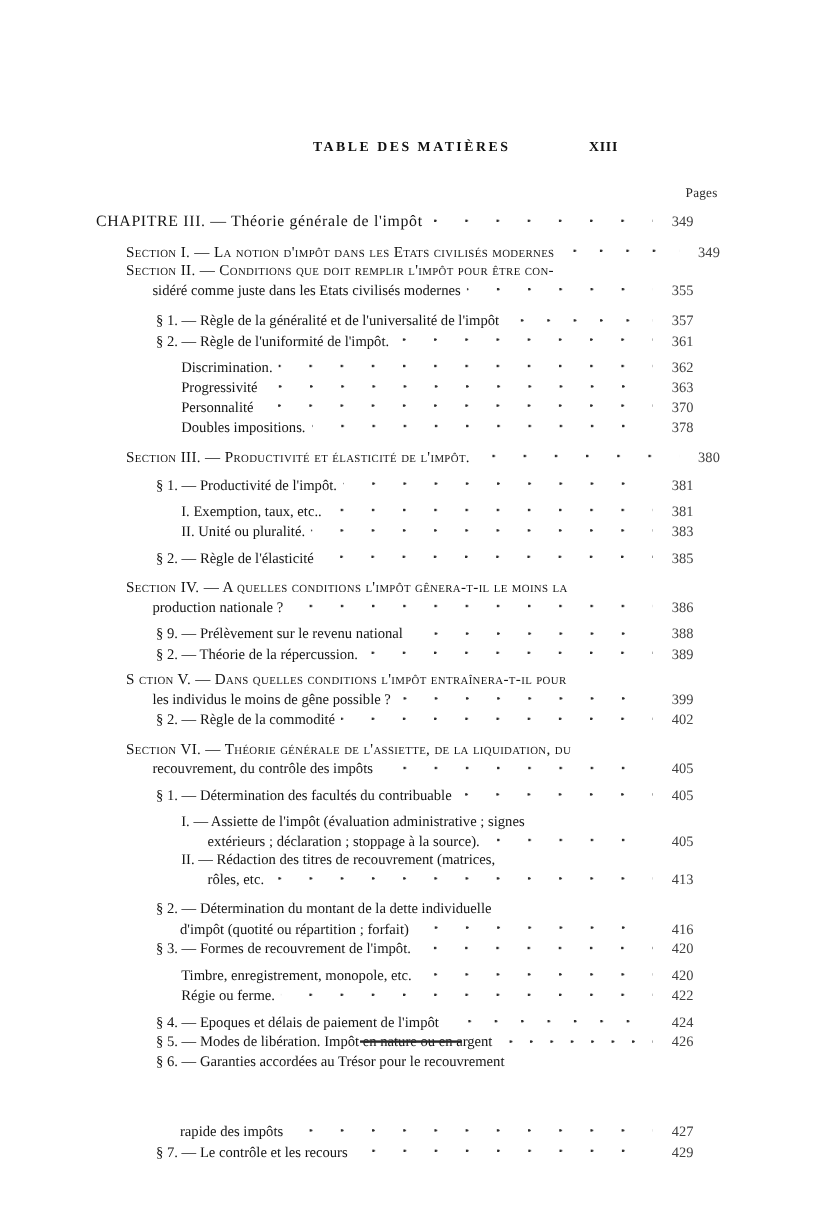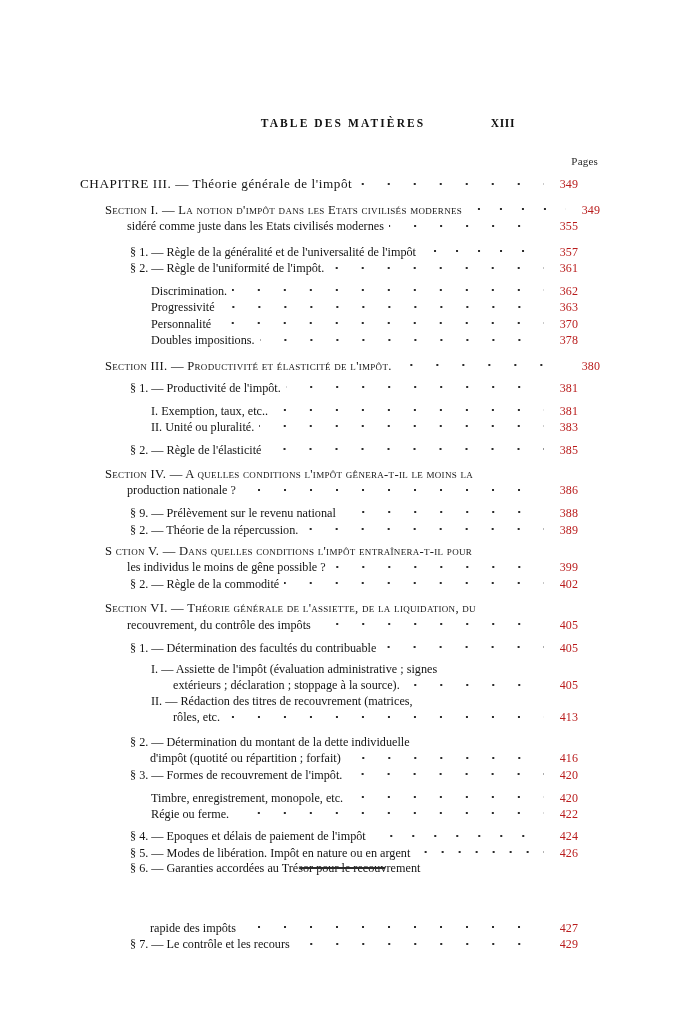--- a/index.html
+++ b/index.html
@@ -115,21 +115,21 @@
     background-position: right bottom;
   }
   .leader.tight::before { background-size: 17px 2px; }
   .leader.loose::before { background-size: 26px 2px; }
 
   .pg {
     flex: 0 0 auto;
     width: 30px;
     text-align: right;
     font-size: 12px;
-    color: #b91c1c;
+    color: #404040;
     letter-spacing: 0.1px;
   }
 
   
   .lvl-chap   { margin-left: 0px; }
   .lvl-sec    { margin-left: 25px; }
   .lvl-par    { margin-left: 50px; }
   .lvl-sub    { margin-left: 71px; }
 
   .hang-sec   { padding-left: 22px; text-indent: -22px; }
@@ -190,20 +190,21 @@
     <div class="entry lvl-sec gap-md">
       <div class="line hang-sec">
         <span class="txt sc">Section I. — La notion d'impôt dans les Etats civilisés modernes</span>
         <span class="leader"></span>
         <span class="pg">349</span>
       </div>
     </div>
 
     <div class="entry lvl-sec">
       <div class="block">
+        <span class="l1 sc">Section II. — Conditions que doit remplir l'impôt pour être con-</span>
         <span class="l2">
           <span class="txt" style="padding-left:22px;">sidéré comme juste dans les Etats civilisés modernes</span>
           <span class="leader loose"></span>
           <span class="pg">355</span>
         </span>
       </div>
     </div>
 
     <div class="entry lvl-par gap-md">
       <div class="line">

